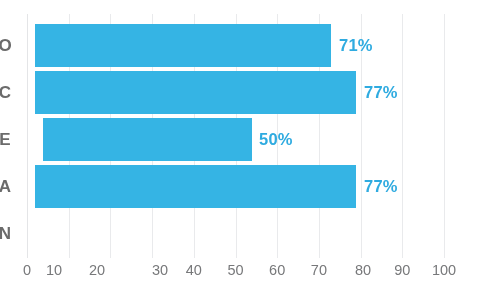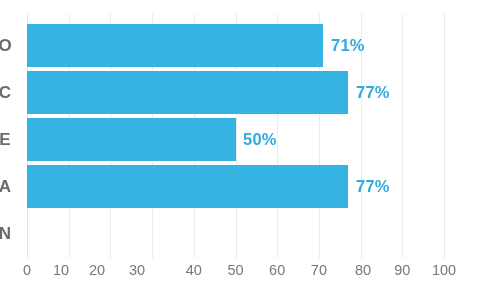--- a/index.html
+++ b/index.html
@@ -46,21 +46,21 @@
     width: 1px;
     height: 100%;
     background: #e9eaec;
   }
   .gridline.axis-start {
     background: #e4e5e7;
   }
 
   .bars {
     position: absolute;
-    left: 0;
+    left: 8px;
     top: 0;
     width: 100%;
     height: 100%;
   }
 
   .bar-row {
     position: absolute;
     left: 0;
     width: 100%;
     height: 43px;
@@ -156,39 +156,39 @@
       <div class="bar-row" style="top:10px;">
         <div class="bar" style="width:296.1px;"></div>
         <div class="bar-value" style="left:304px;">71%</div>
       </div>
 
       <div class="bar-row" style="top:57px;">
         <div class="bar" style="width:321.1px;"></div>
         <div class="bar-value" style="left:329px;">77%</div>
       </div>
 
-      <div class="bar-row" style="top:104px;">
+      <div class="bar-row" style="top:104px;margin-left:8px;">
         <div class="bar" style="width:208.5px;"></div>
         <div class="bar-value" style="left:216px;">50%</div>
       </div>
 
       <div class="bar-row" style="top:151px;">
         <div class="bar" style="width:321.1px;"></div>
         <div class="bar-value" style="left:329px;">77%</div>
       </div>
 
 
     </div>
   </div>
 
   <div class="tick-labels">
     <div class="tick-label" style="left:0px;">0</div>
-    <div class="tick-label" style="left:34px;">10</div>
+    <div class="tick-label" style="left:27px;">10</div>
     <div class="tick-label" style="left:70px;">20</div>
-    <div class="tick-label" style="left:110px;">30</div>
+    <div class="tick-label" style="left:133px;">30</div>
     <div class="tick-label" style="left:166.8px;">40</div>
     <div class="tick-label" style="left:208.5px;">50</div>
     <div class="tick-label" style="left:250.2px;">60</div>
     <div class="tick-label" style="left:291.9px;text-align:center;">70</div>
     <div class="tick-label" style="left:336px;">80</div>
     <div class="tick-label" style="left:375.3px;">90</div>
     <div class="tick-label" style="left:417px;">100</div>
   </div>
 
 </div>

